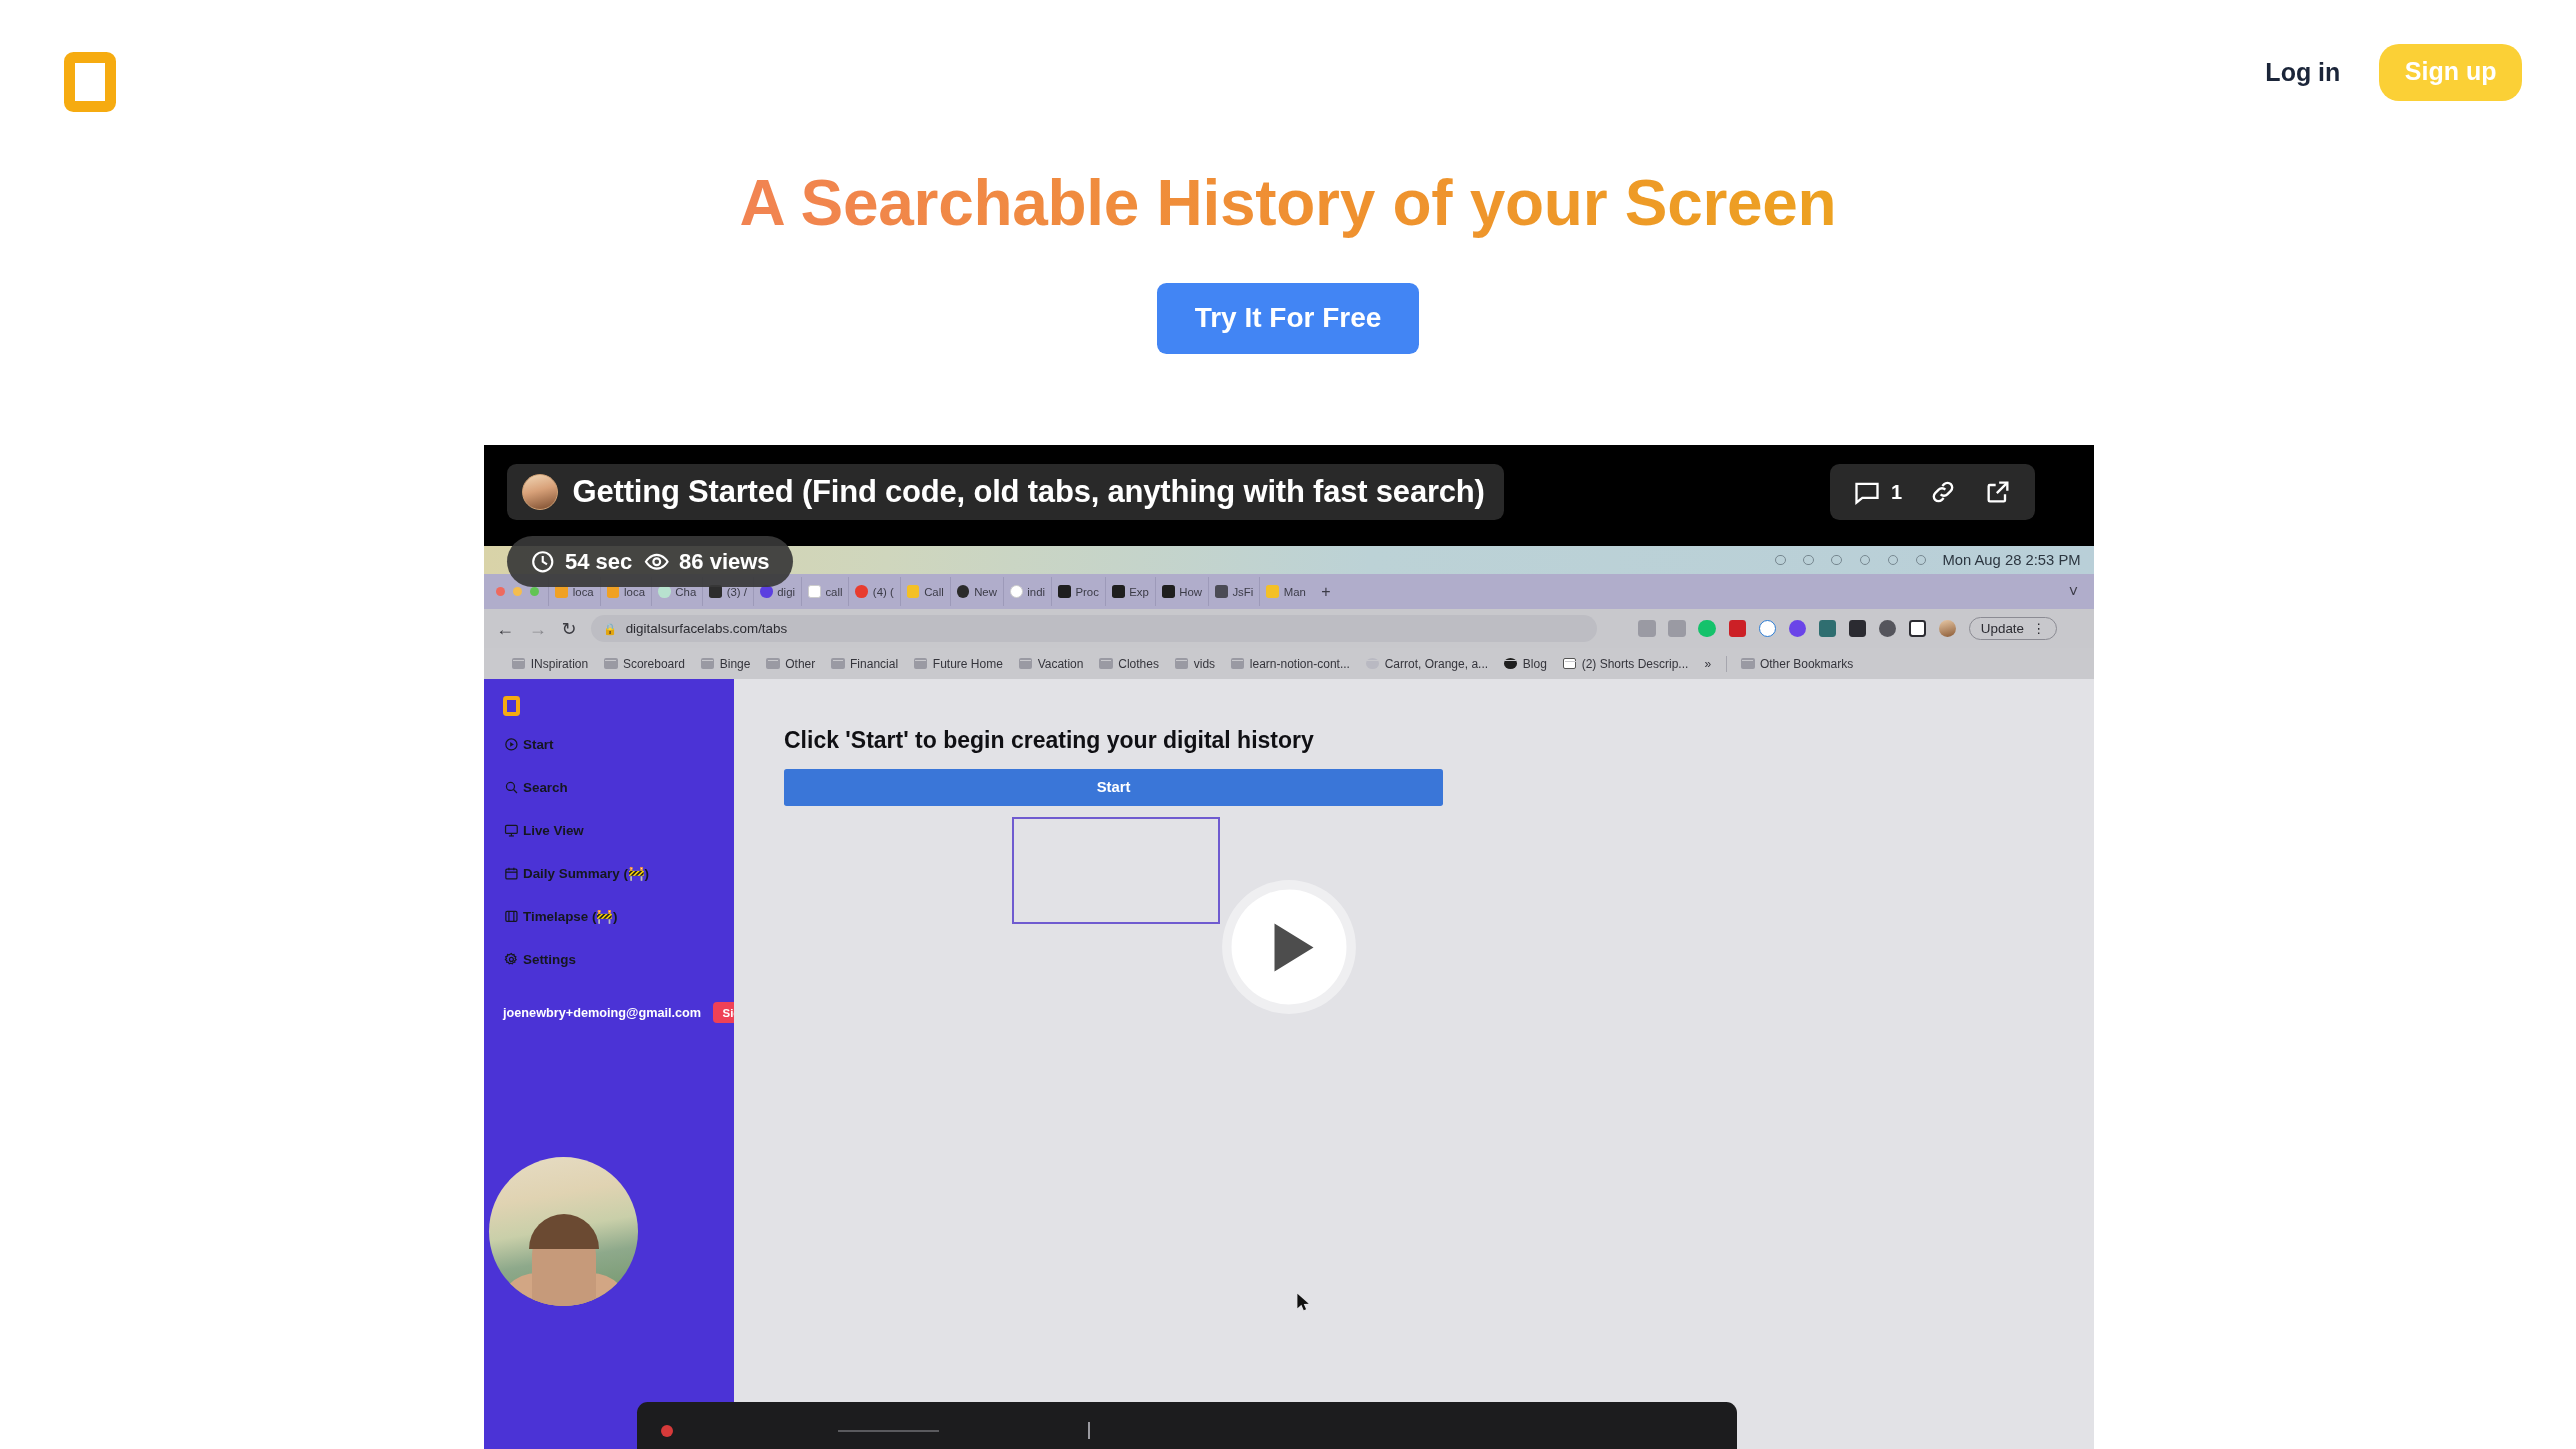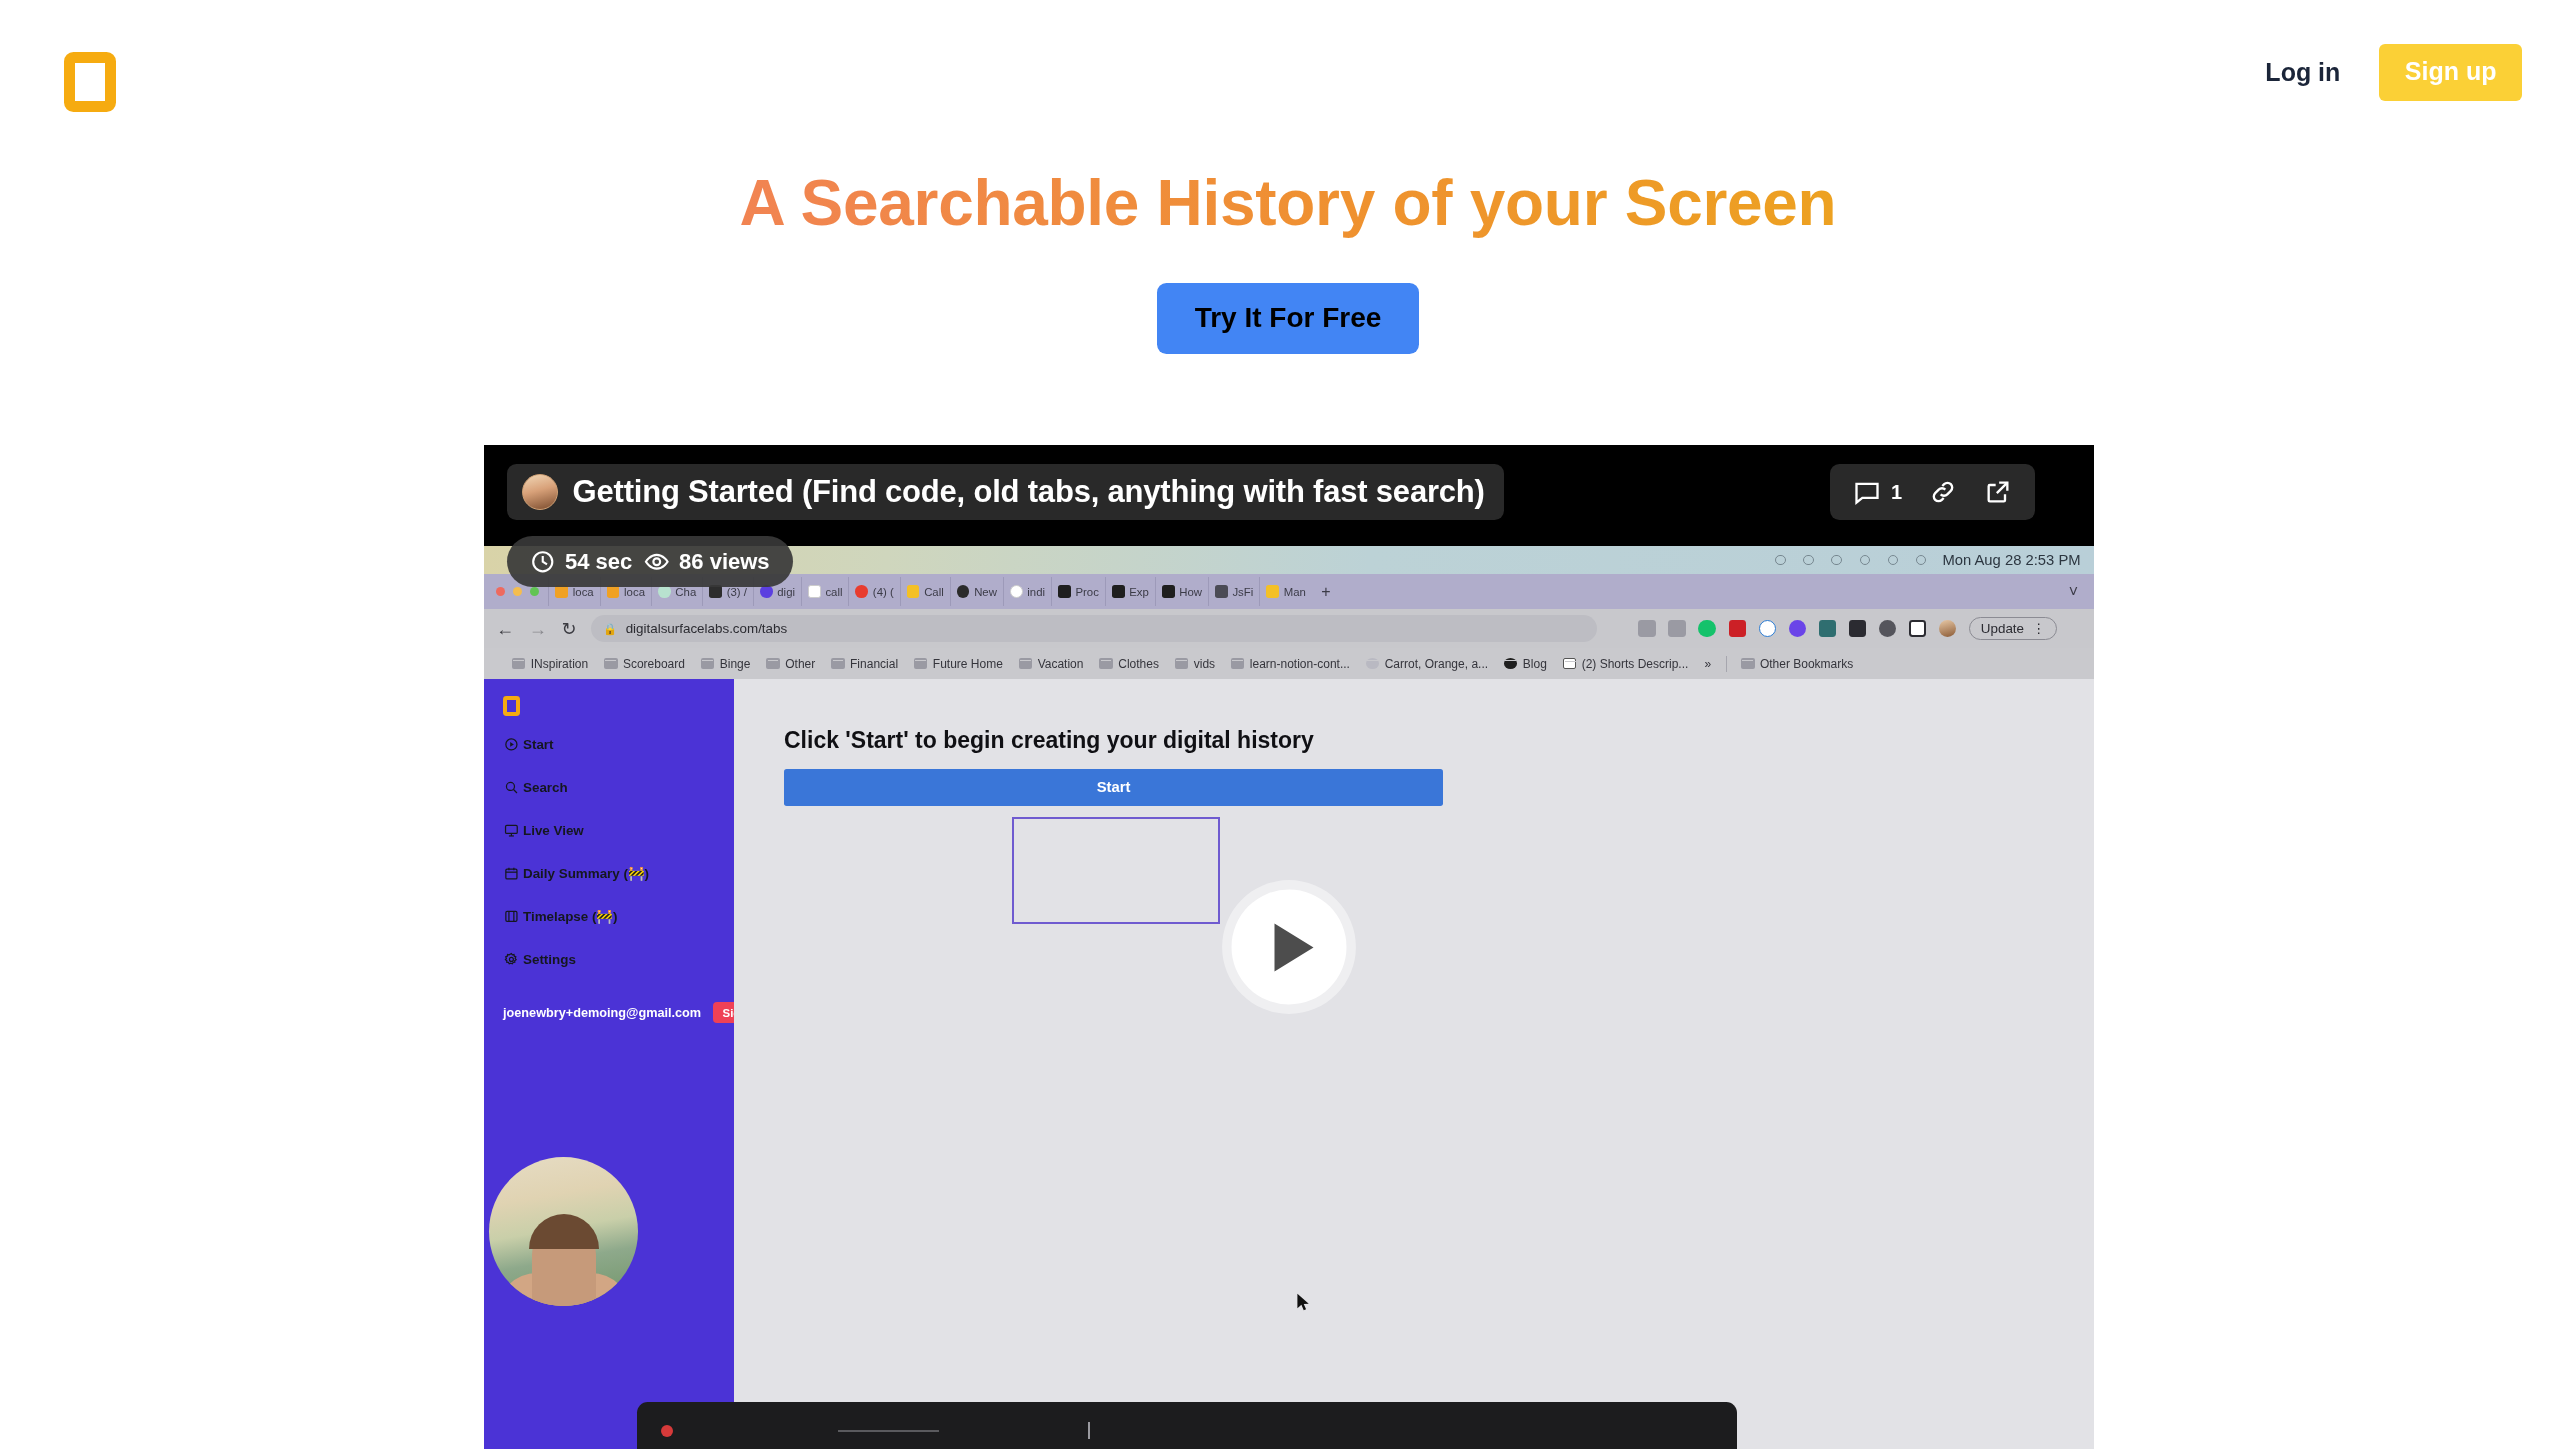--- a/index.html
+++ b/index.html
@@ -69,21 +69,21 @@
     font-weight: bold;
     text-decoration: none;
     white-space: nowrap;
   }
   .signup-btn {
     background: #fbd036;
     color: #ffffff;
     font-size: 25px;
     font-weight: bold;
     border: none;
-    border-radius: 6px;
+    border-radius: 20px;
     padding: 13.4px 25.5px 14.8px 25.5px;
     cursor: pointer;
     font-family: inherit;
     white-space: nowrap;
   }
 
   
   .hero-title {
     position: absolute;
     top: 166px;
@@ -106,21 +106,21 @@
   .cta-wrap {
     position: absolute;
     top: 283px;
     left: 0;
     width: 2576px;
     text-align: center;
   }
   .cta-btn {
     display: inline-block;
     background: #4285f4;
-    color: #000000;
+    color: #ffffff;
     font-size: 28px;
     font-weight: bold;
     border: none;
     border-radius: 9.4px;
     padding: 19px 38px 20px 38px;
     cursor: pointer;
     font-family: inherit;
   }
 
   

